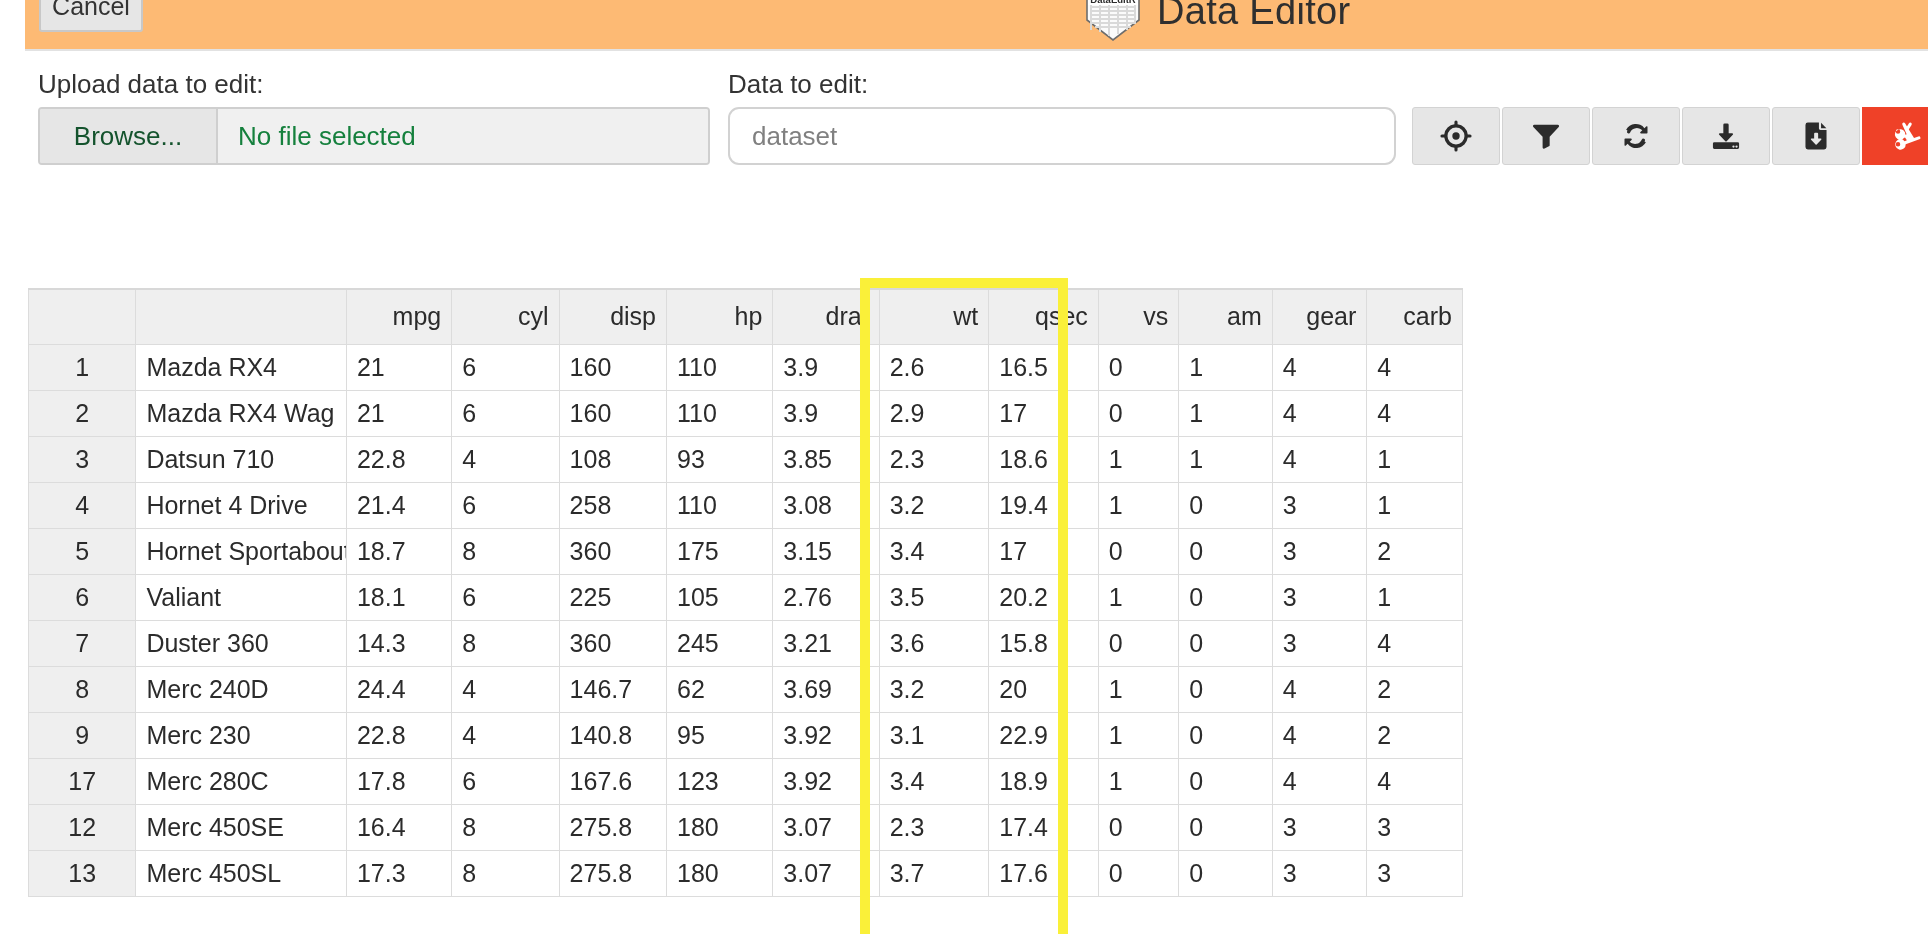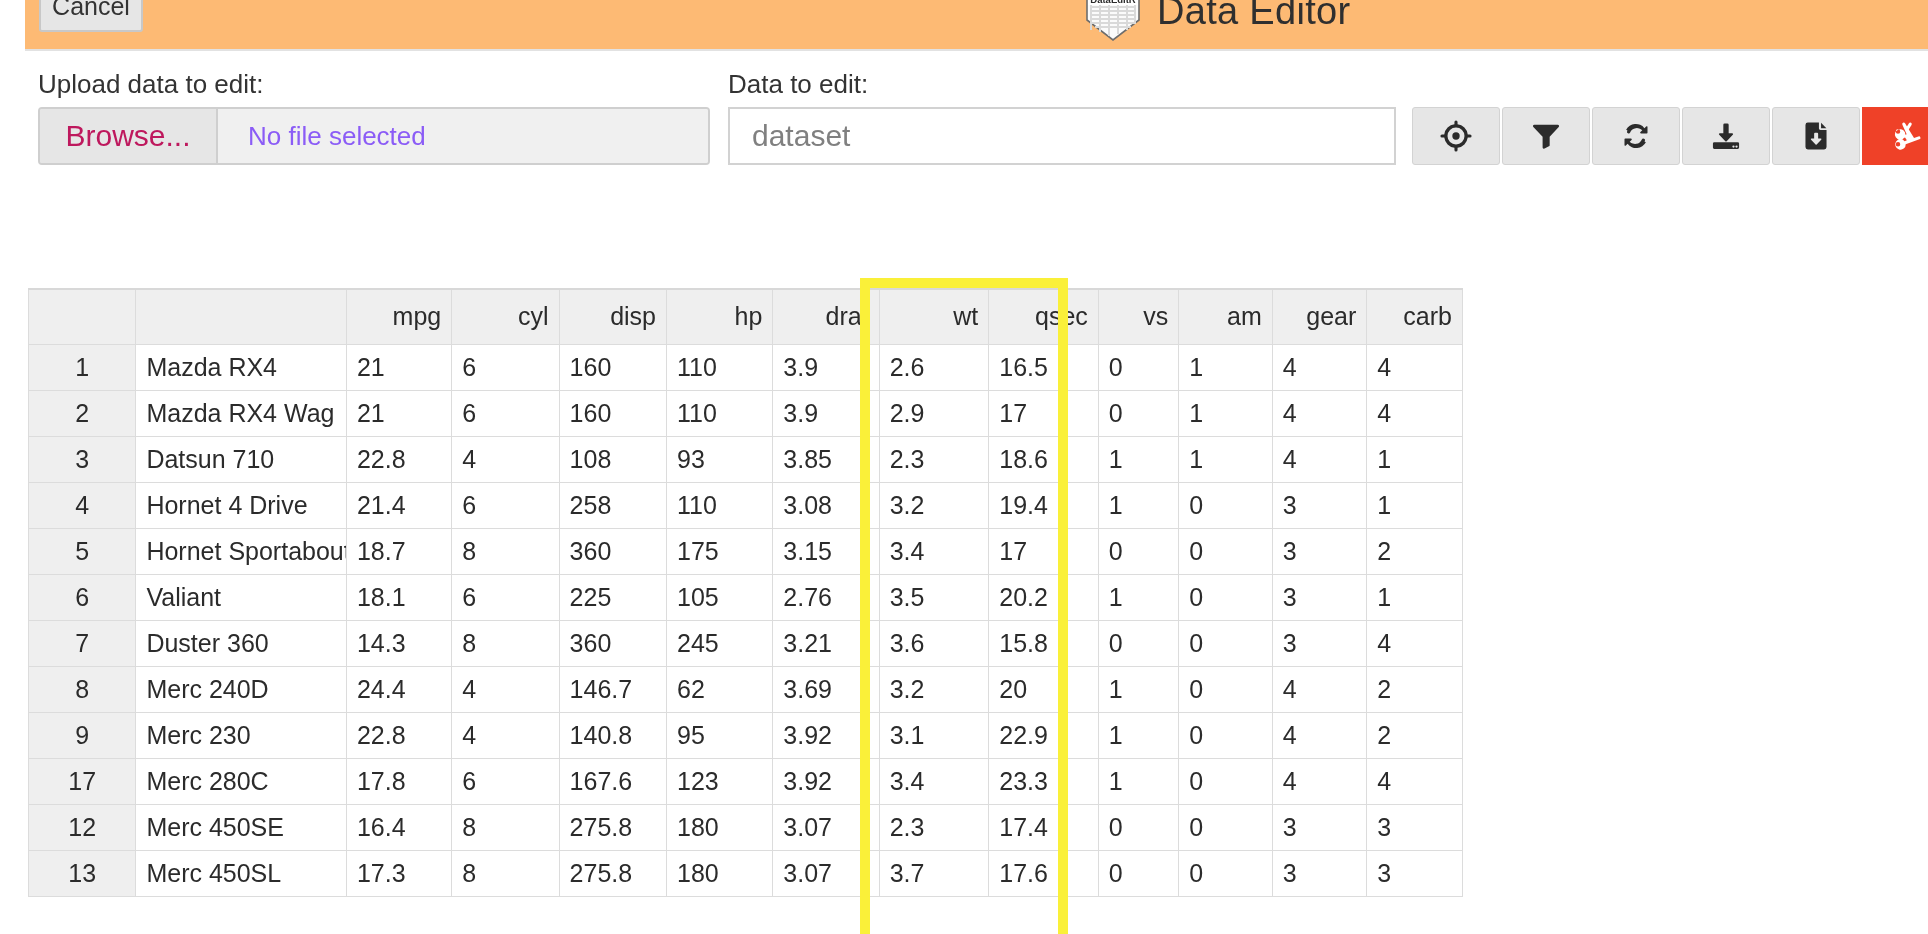--- a/index.html
+++ b/index.html
@@ -66,40 +66,40 @@
     border-radius: 4px;
     background: #f0f0f0;
     display: flex;
     overflow: hidden;
   }
   #browse-button {
     width: 178px; height: 100%;
     background: #e6e6e6;
     border-right: 2px solid #cfcfcf;
     display: flex; align-items: center; justify-content: center;
-    font-size: 30px; color: #be185d;
+    font-size: 26px; color: #14532d;
     cursor: pointer;
   }
   #file-name-display {
     flex: 1;
     display: flex; align-items: center;
-    padding-left: 30px;
+    padding-left: 20px;
     font-size: 26px;
-    color: #8b5cf6;
+    color: #15803d;
     background: #f0f0f0;
   }
 
   #dataset-input {
     position: absolute;
     left: 728px; top: 56px;
     width: 668px; height: 58px;
     border: 2px solid #d2d2d2;
-    border-radius: 0;
+    border-radius: 11px;
     background: #ffffff;
-    font-size: 30px;
+    font-size: 26px;
     color: #808080;
     padding: 12px 22px;
     font-family: "Liberation Sans", sans-serif;
     outline: none;
   }
   #dataset-input::placeholder { color: #808080; opacity: 1; }
 
   #toolbar {
     position: absolute;
     left: 1412px; top: 56px;
@@ -450,21 +450,21 @@
         </tr>
         <tr>
           <td class="rownum">17</td>
           <td>Merc 280C</td>
           <td>17.8</td>
           <td>6</td>
           <td>167.6</td>
           <td>123</td>
           <td>3.92</td>
           <td>3.4</td>
-          <td>23.3</td>
+          <td>18.9</td>
           <td>1</td>
           <td>0</td>
           <td>4</td>
           <td>4</td>
         </tr>
         <tr>
           <td class="rownum">12</td>
           <td>Merc 450SE</td>
           <td>16.4</td>
           <td>8</td>

